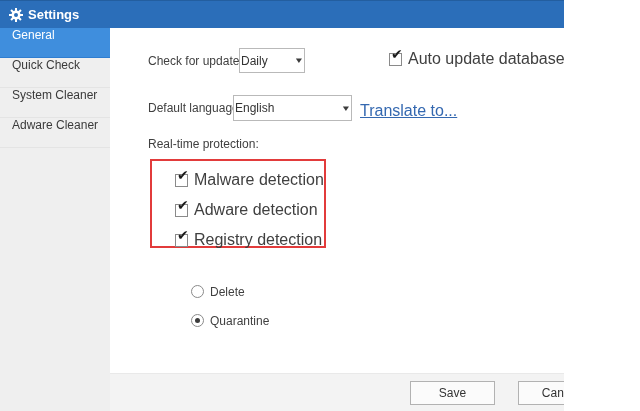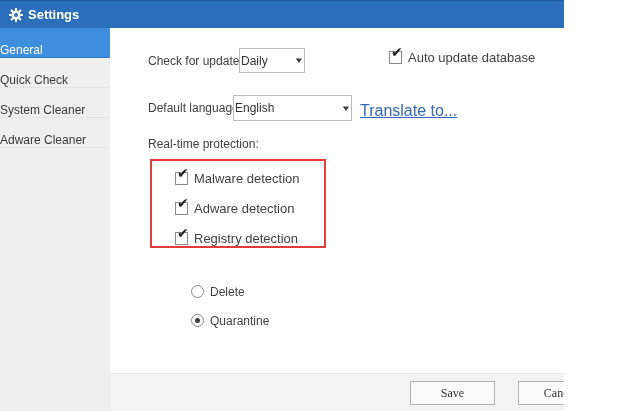--- a/index.html
+++ b/index.html
@@ -18,21 +18,21 @@
   .titlebar .title { margin-left:5px; color:#ffffff; font-size:13px; font-weight:bold; }
   .close-btn {
     position:absolute; right:12px; top:0; height:28px; width:30px;
     display:flex; align-items:center; justify-content:center;
     color:#ffffff; font-size:14px; cursor:default;
   }
 
   
   .sidebar { position:absolute; left:0; top:28px; width:110px; height:383px; background:#efefef; }
   .side-item {
-    height:30px; display:flex; align-items:flex-end; 
+    height:30px; display:flex; align-items:flex-start; padding-left:12px;
     font-size:12px; color:#3a3a3a; border-bottom:1px solid #e4e4e4;
   }
   .side-item.selected {
     background:#3f8edd; color:#ffffff; border-bottom:1px solid #2e7dd1;
   }
 
   
   .content { position:absolute; left:110px; top:28px; right:0; bottom:0; background:#ffffff; }
   .lbl { position:absolute; font-size:12px; color:#404040; white-space:nowrap; }
 
@@ -44,21 +44,21 @@
 
   .cb { position:absolute; display:flex; align-items:center; white-space:nowrap; }
   .cb .box {
     position:relative; width:13px; height:13px; background:#fff;
     border:1px solid #8a8a8a; flex:0 0 auto;
   }
   .cb .tick {
     position:absolute; left:1px; top:-7px; font-size:14px; font-weight:bold;
     color:#1c1c1c; font-family:"DejaVu Sans",sans-serif; line-height:1;
   }
-  .cb .cb-label { margin-left:6px; font-size:13px; color:#404040; }
+  .cb .cb-label { margin-left:6px; font-size:16px; color:#404040; }
 
   .highlight-box {
     position:absolute; left:40px; top:131px; width:176px; height:89px;
     border:2px solid #e23b3b;
   }
 
   .radio { position:absolute; display:flex; align-items:flex-start; white-space:nowrap; }
   .radio .circle {
     position:relative; width:13px; height:13px; border-radius:50%;
     background:#fff; border:1px solid #8a8a8a; flex:0 0 auto;
@@ -72,21 +72,21 @@
 
   
   .footer {
     position:absolute; left:0; right:0; bottom:0; height:38px;
     background:#f3f3f3; border-top:1px solid #e9e9e9;
   }
   .btn {
     position:absolute; top:7px; width:85px; height:24px;
     background:#fbfbfb; border:1px solid #b2b2b2;
     font-size:12px; color:#333; display:flex; align-items:center; justify-content:center;
-    font-family:Liberation Serif, serif;
+    font-family:Liberation Sans, sans-serif;
   }
   .btn-save { left:300px; }
   .btn-cancel { left:408px; }
 </style>
 </head>
 <body>
 
 <div class="window">
 
   <div class="titlebar">

